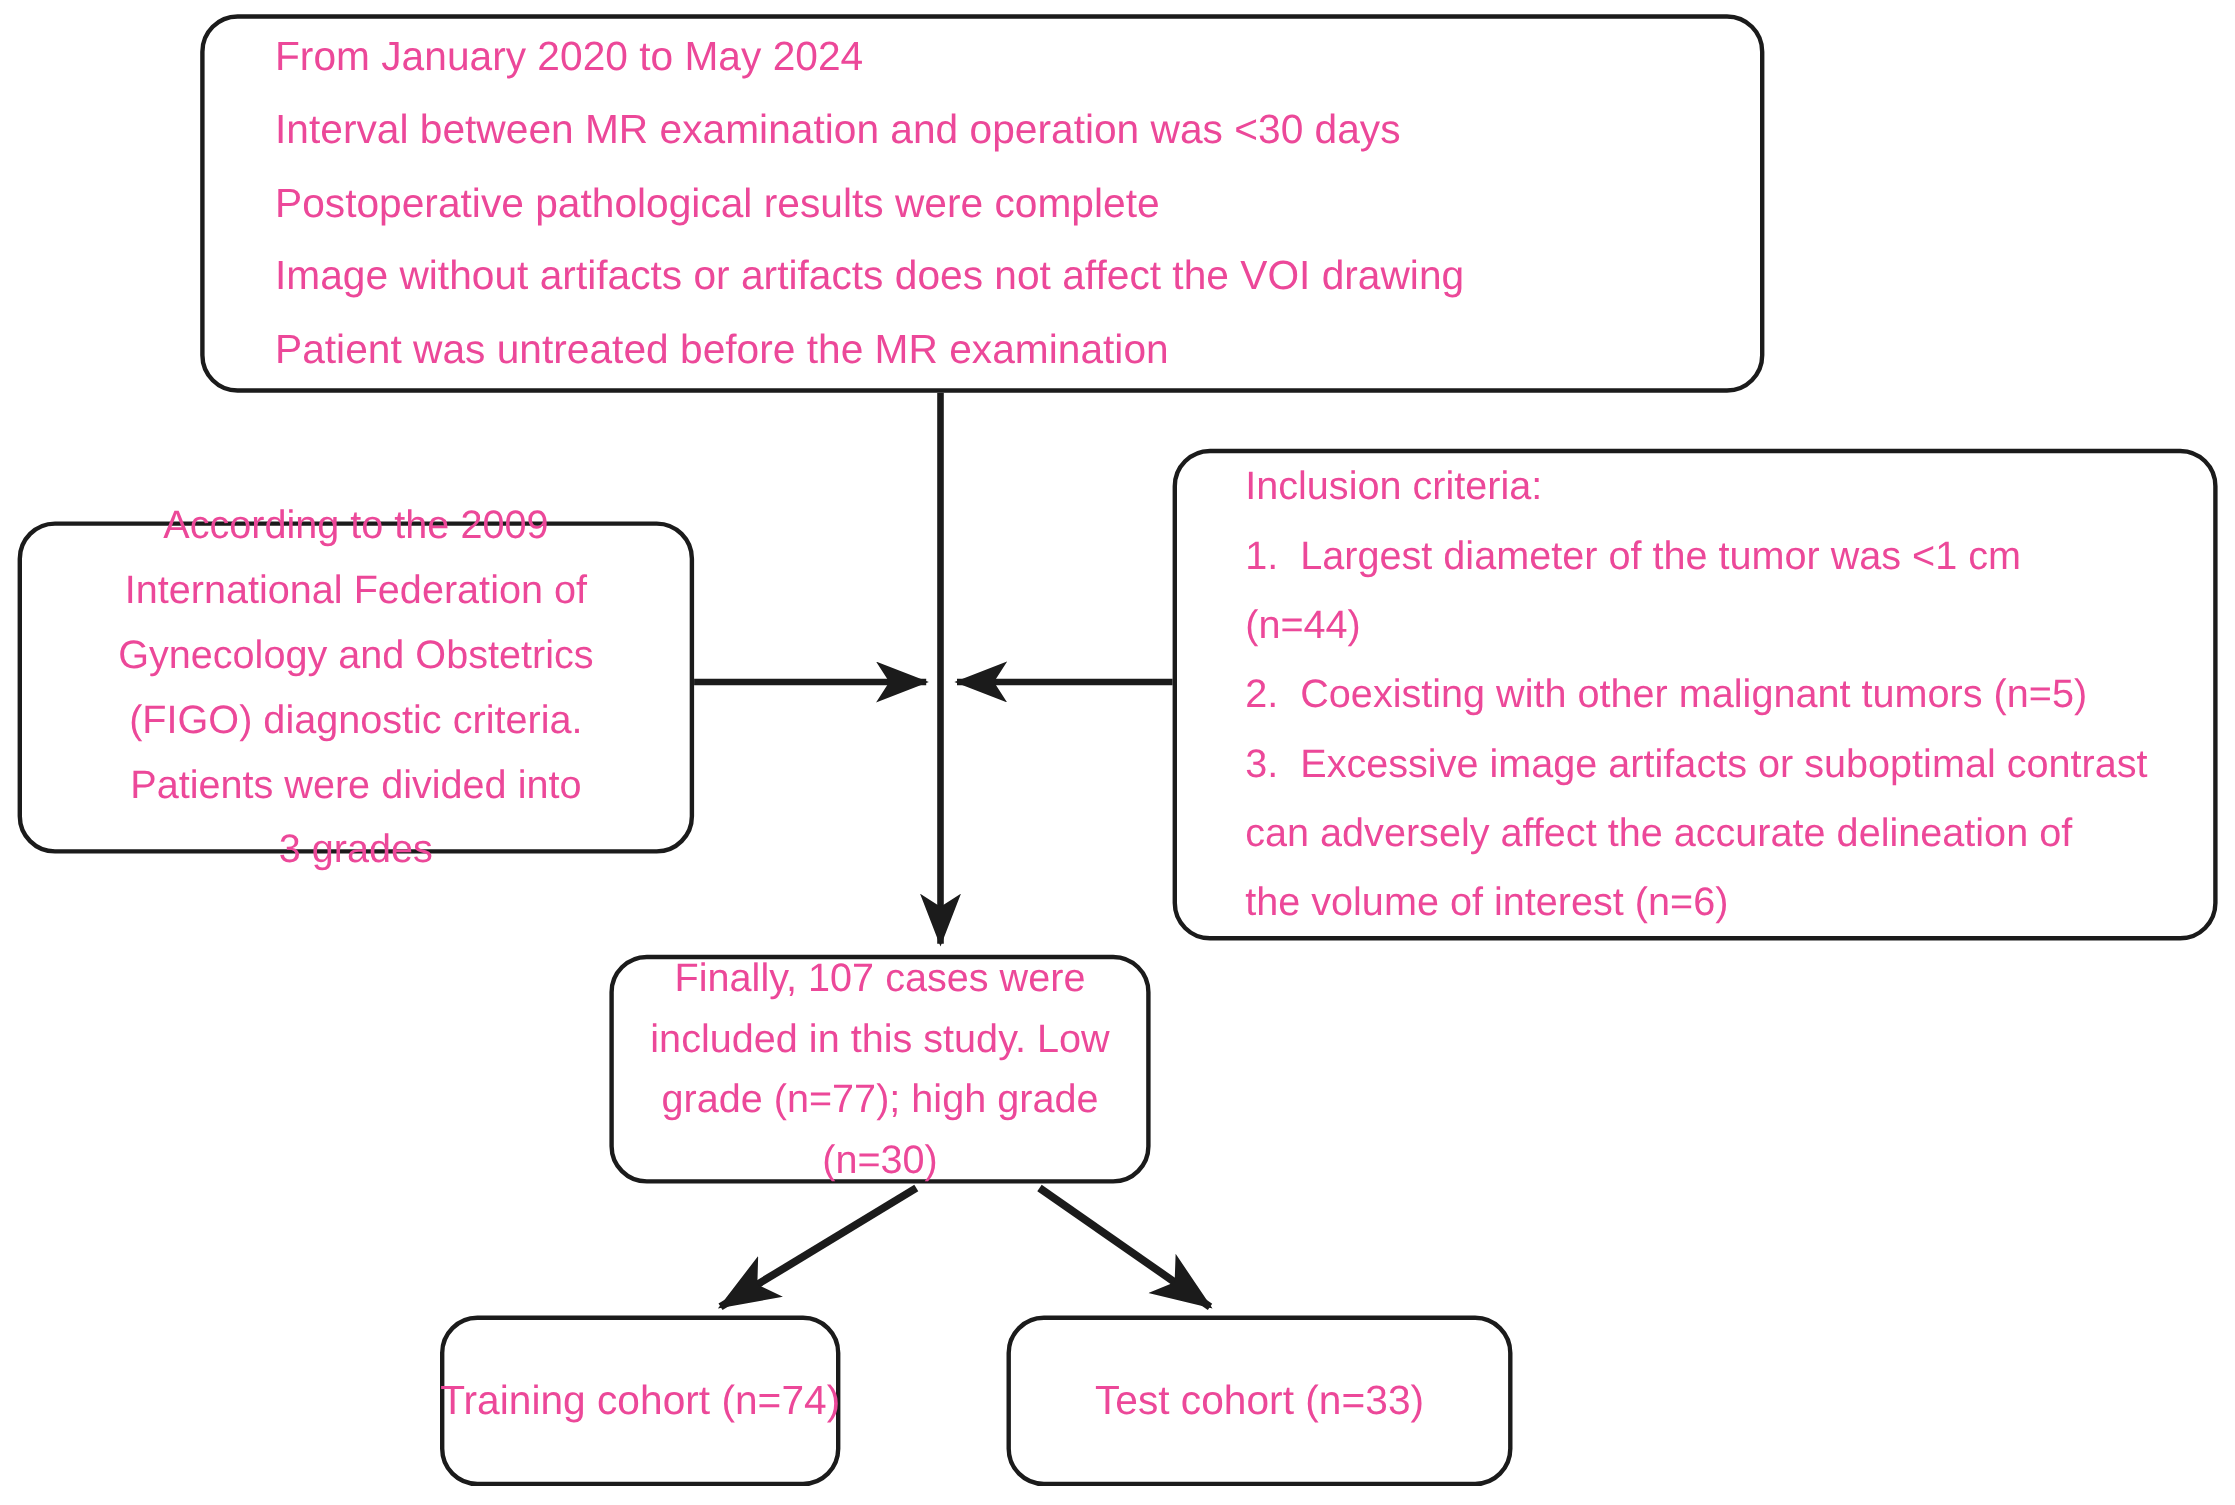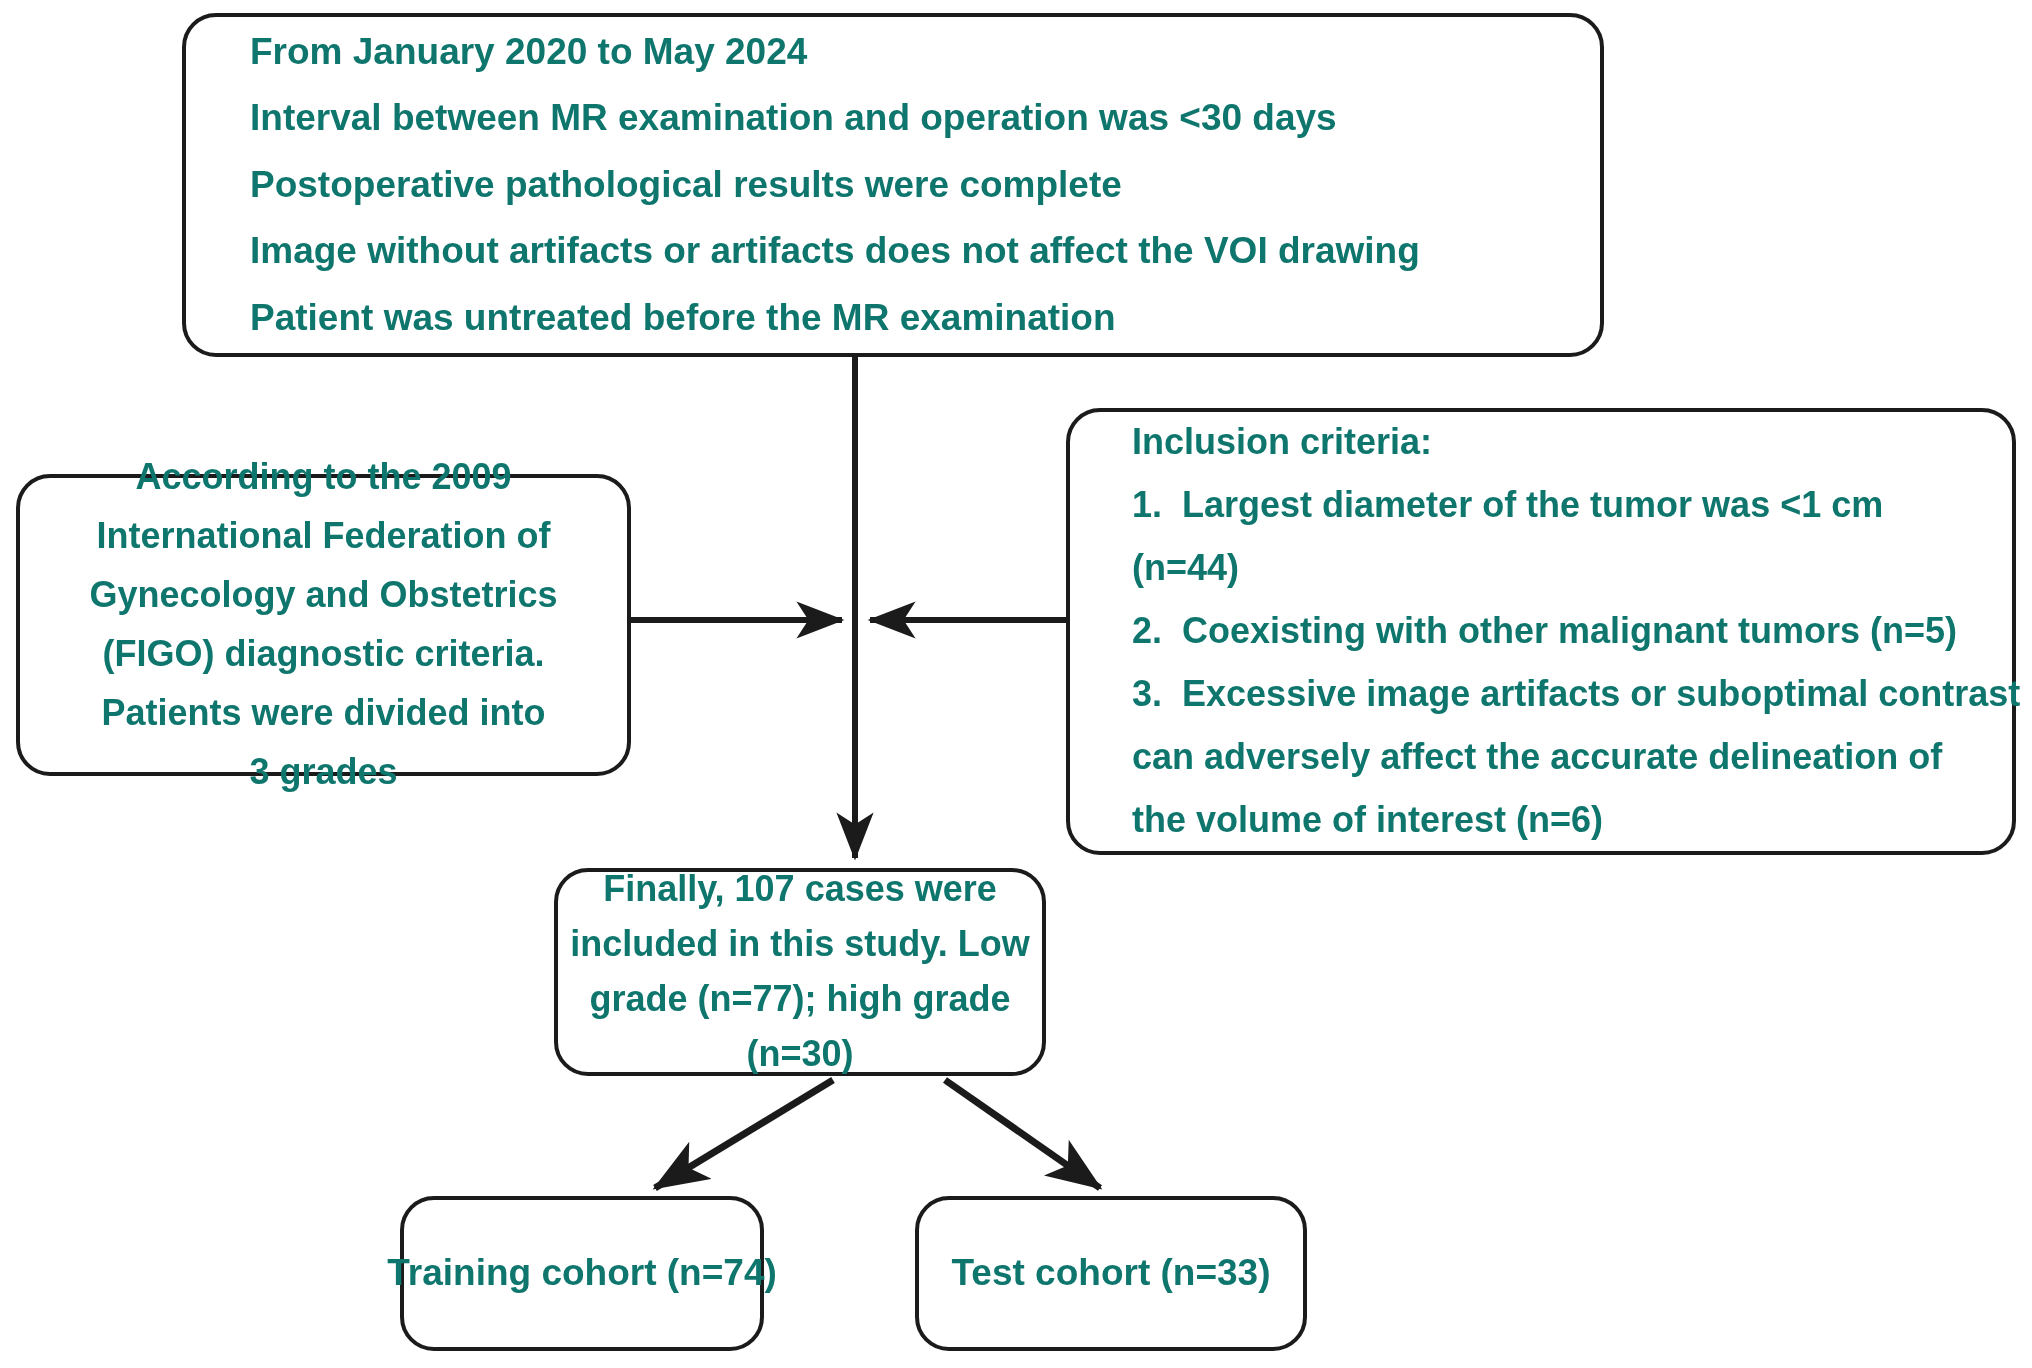--- a/index.html
+++ b/index.html
@@ -20,23 +20,22 @@
   }
   .node {
     position: absolute;
     box-sizing: border-box;
     border: 4px solid #1b1b1b;
     border-radius: 34px;
     background: #ffffff;
     display: flex;
     flex-direction: column;
     justify-content: center;
-    color: #0f766e;
+    color: #ec4899;
     line-height: 1.47;
-    font-weight: bold;
   }
   .node .line {
     white-space: pre;
   }
 
   
   #node-eligibility {
     left: 182px;
     top: 13px;
     width: 1422px;
@@ -89,21 +88,21 @@
     top: 1196px;
     width: 364px;
     height: 155px;
     align-items: center;
     text-align: left;
     font-size: 37px;
   }
   #node-test {
     left: 915px;
     top: 1196px;
-    width: 392px;
+    width: 460px;
     height: 155px;
     align-items: center;
     text-align: center;
     font-size: 37px;
   }
 
   
   #connectors {
     position: absolute;
     left: 0;

